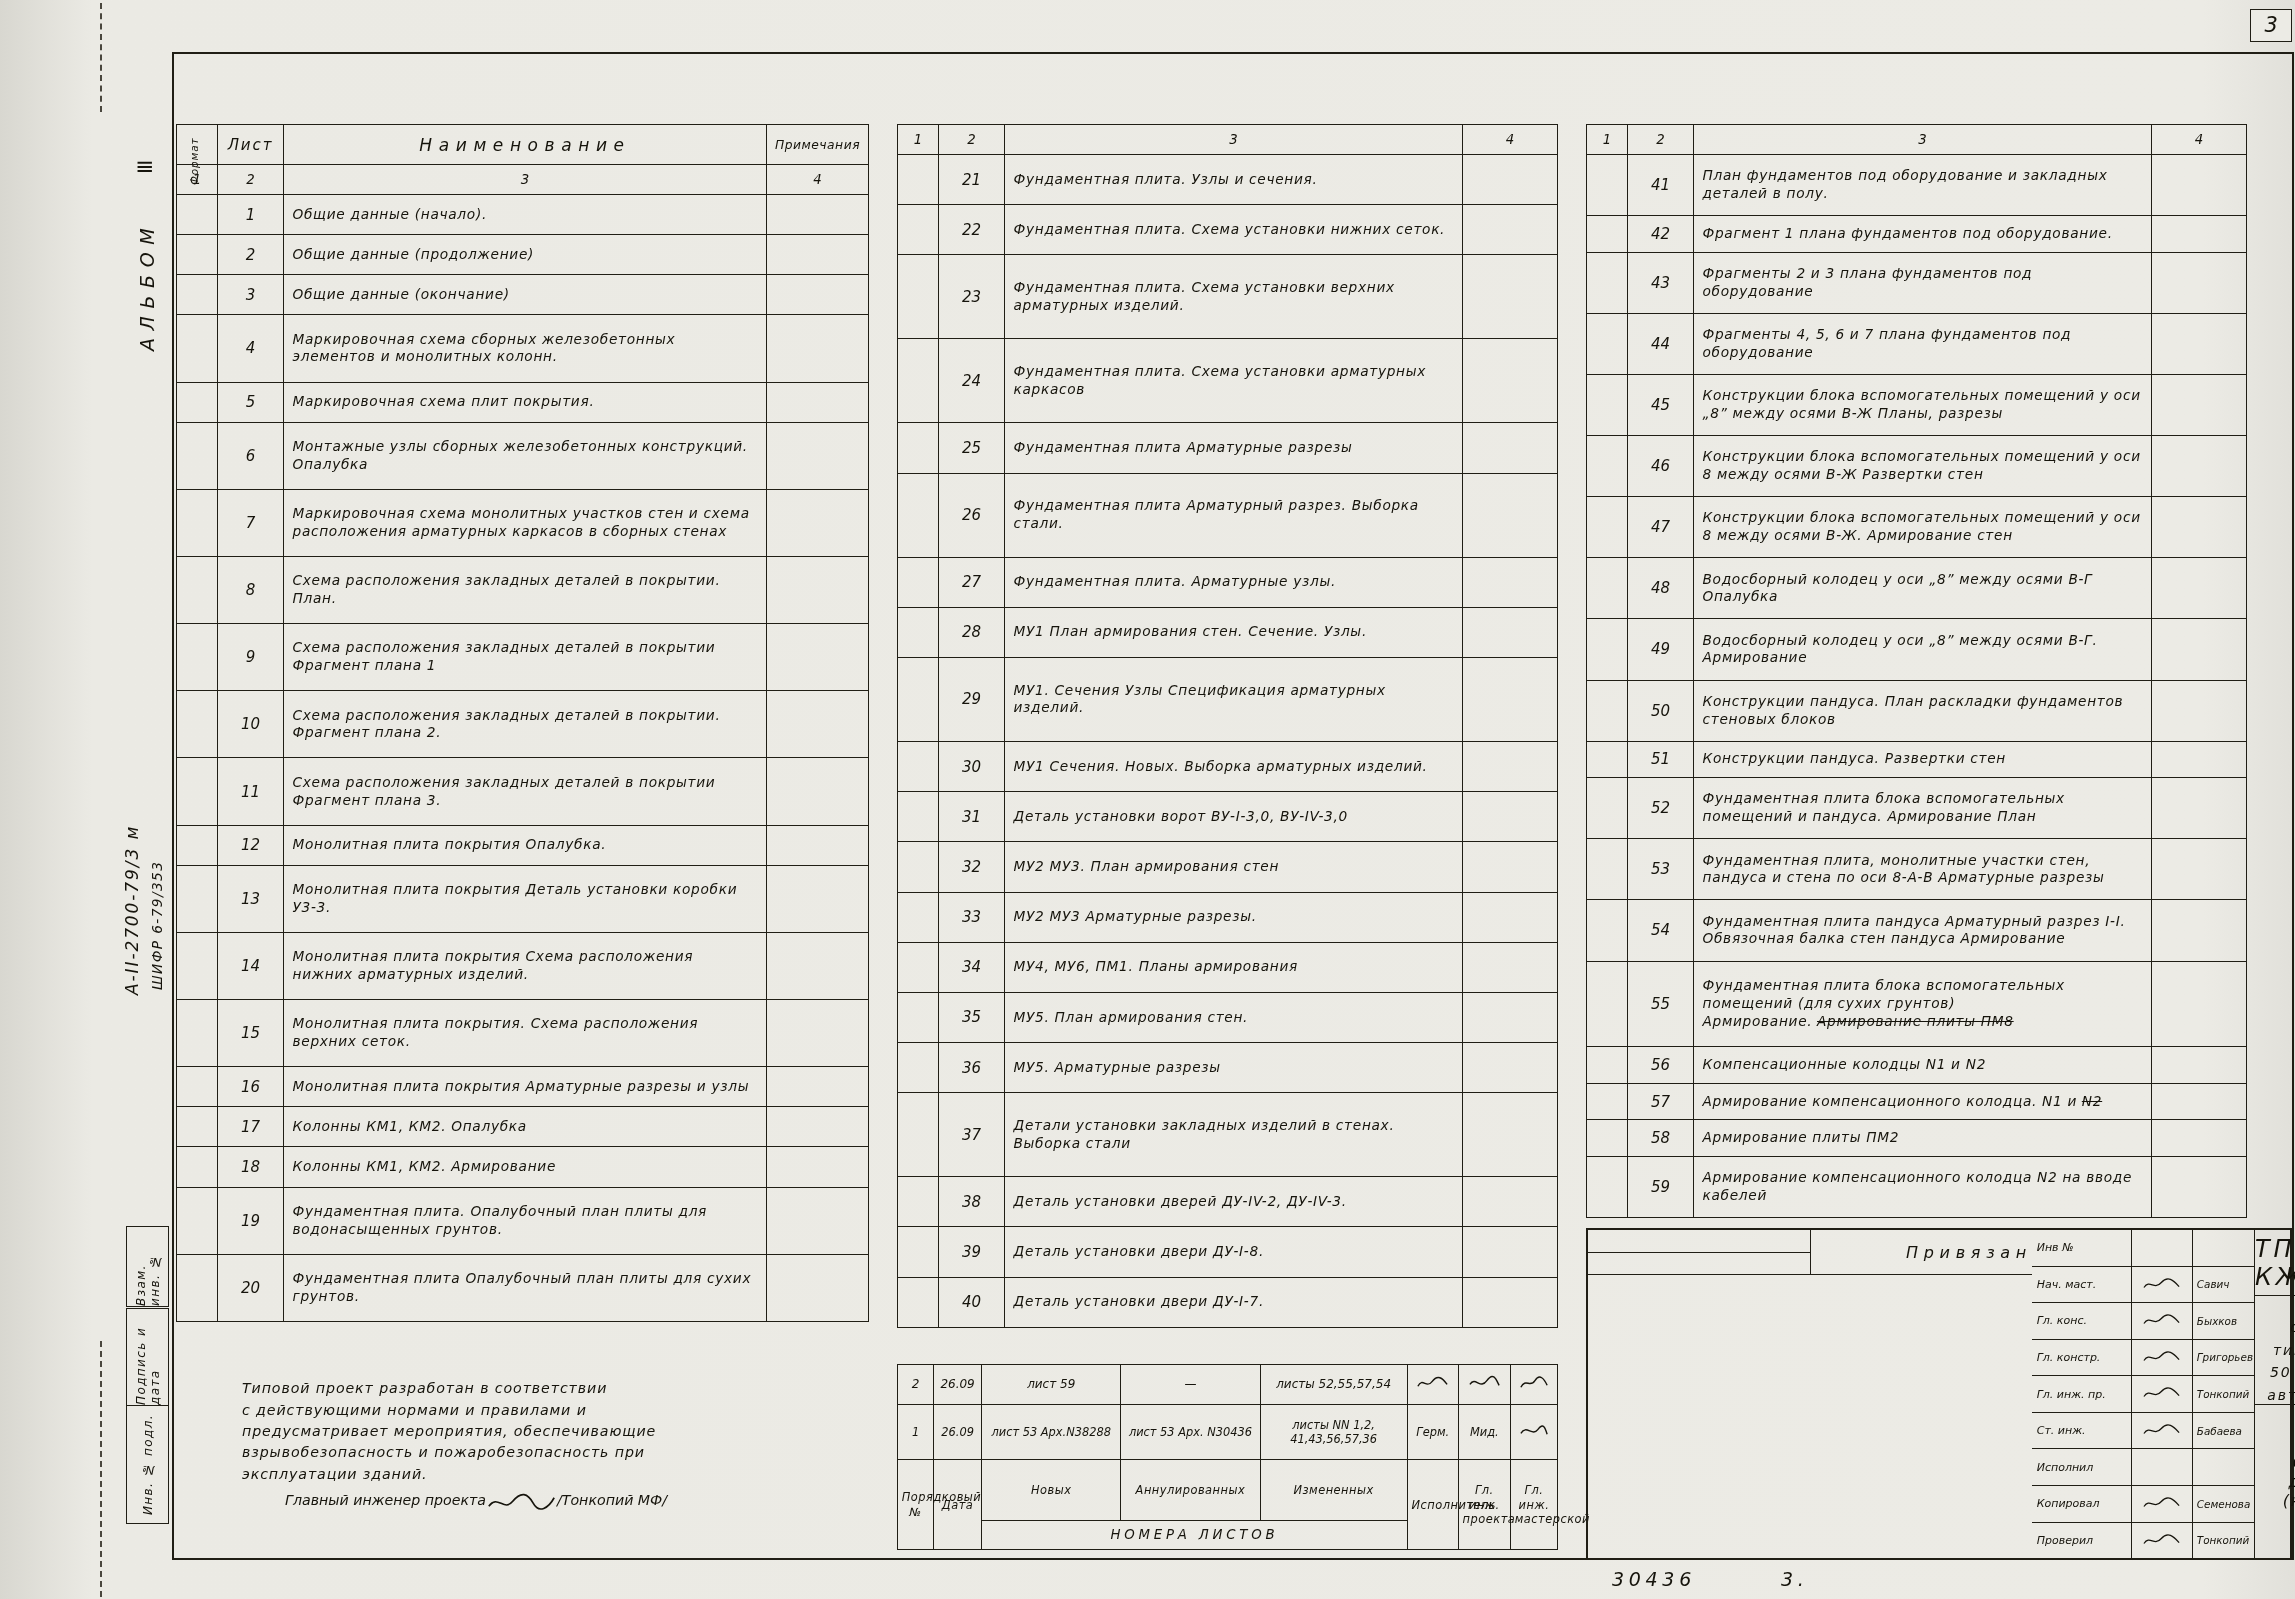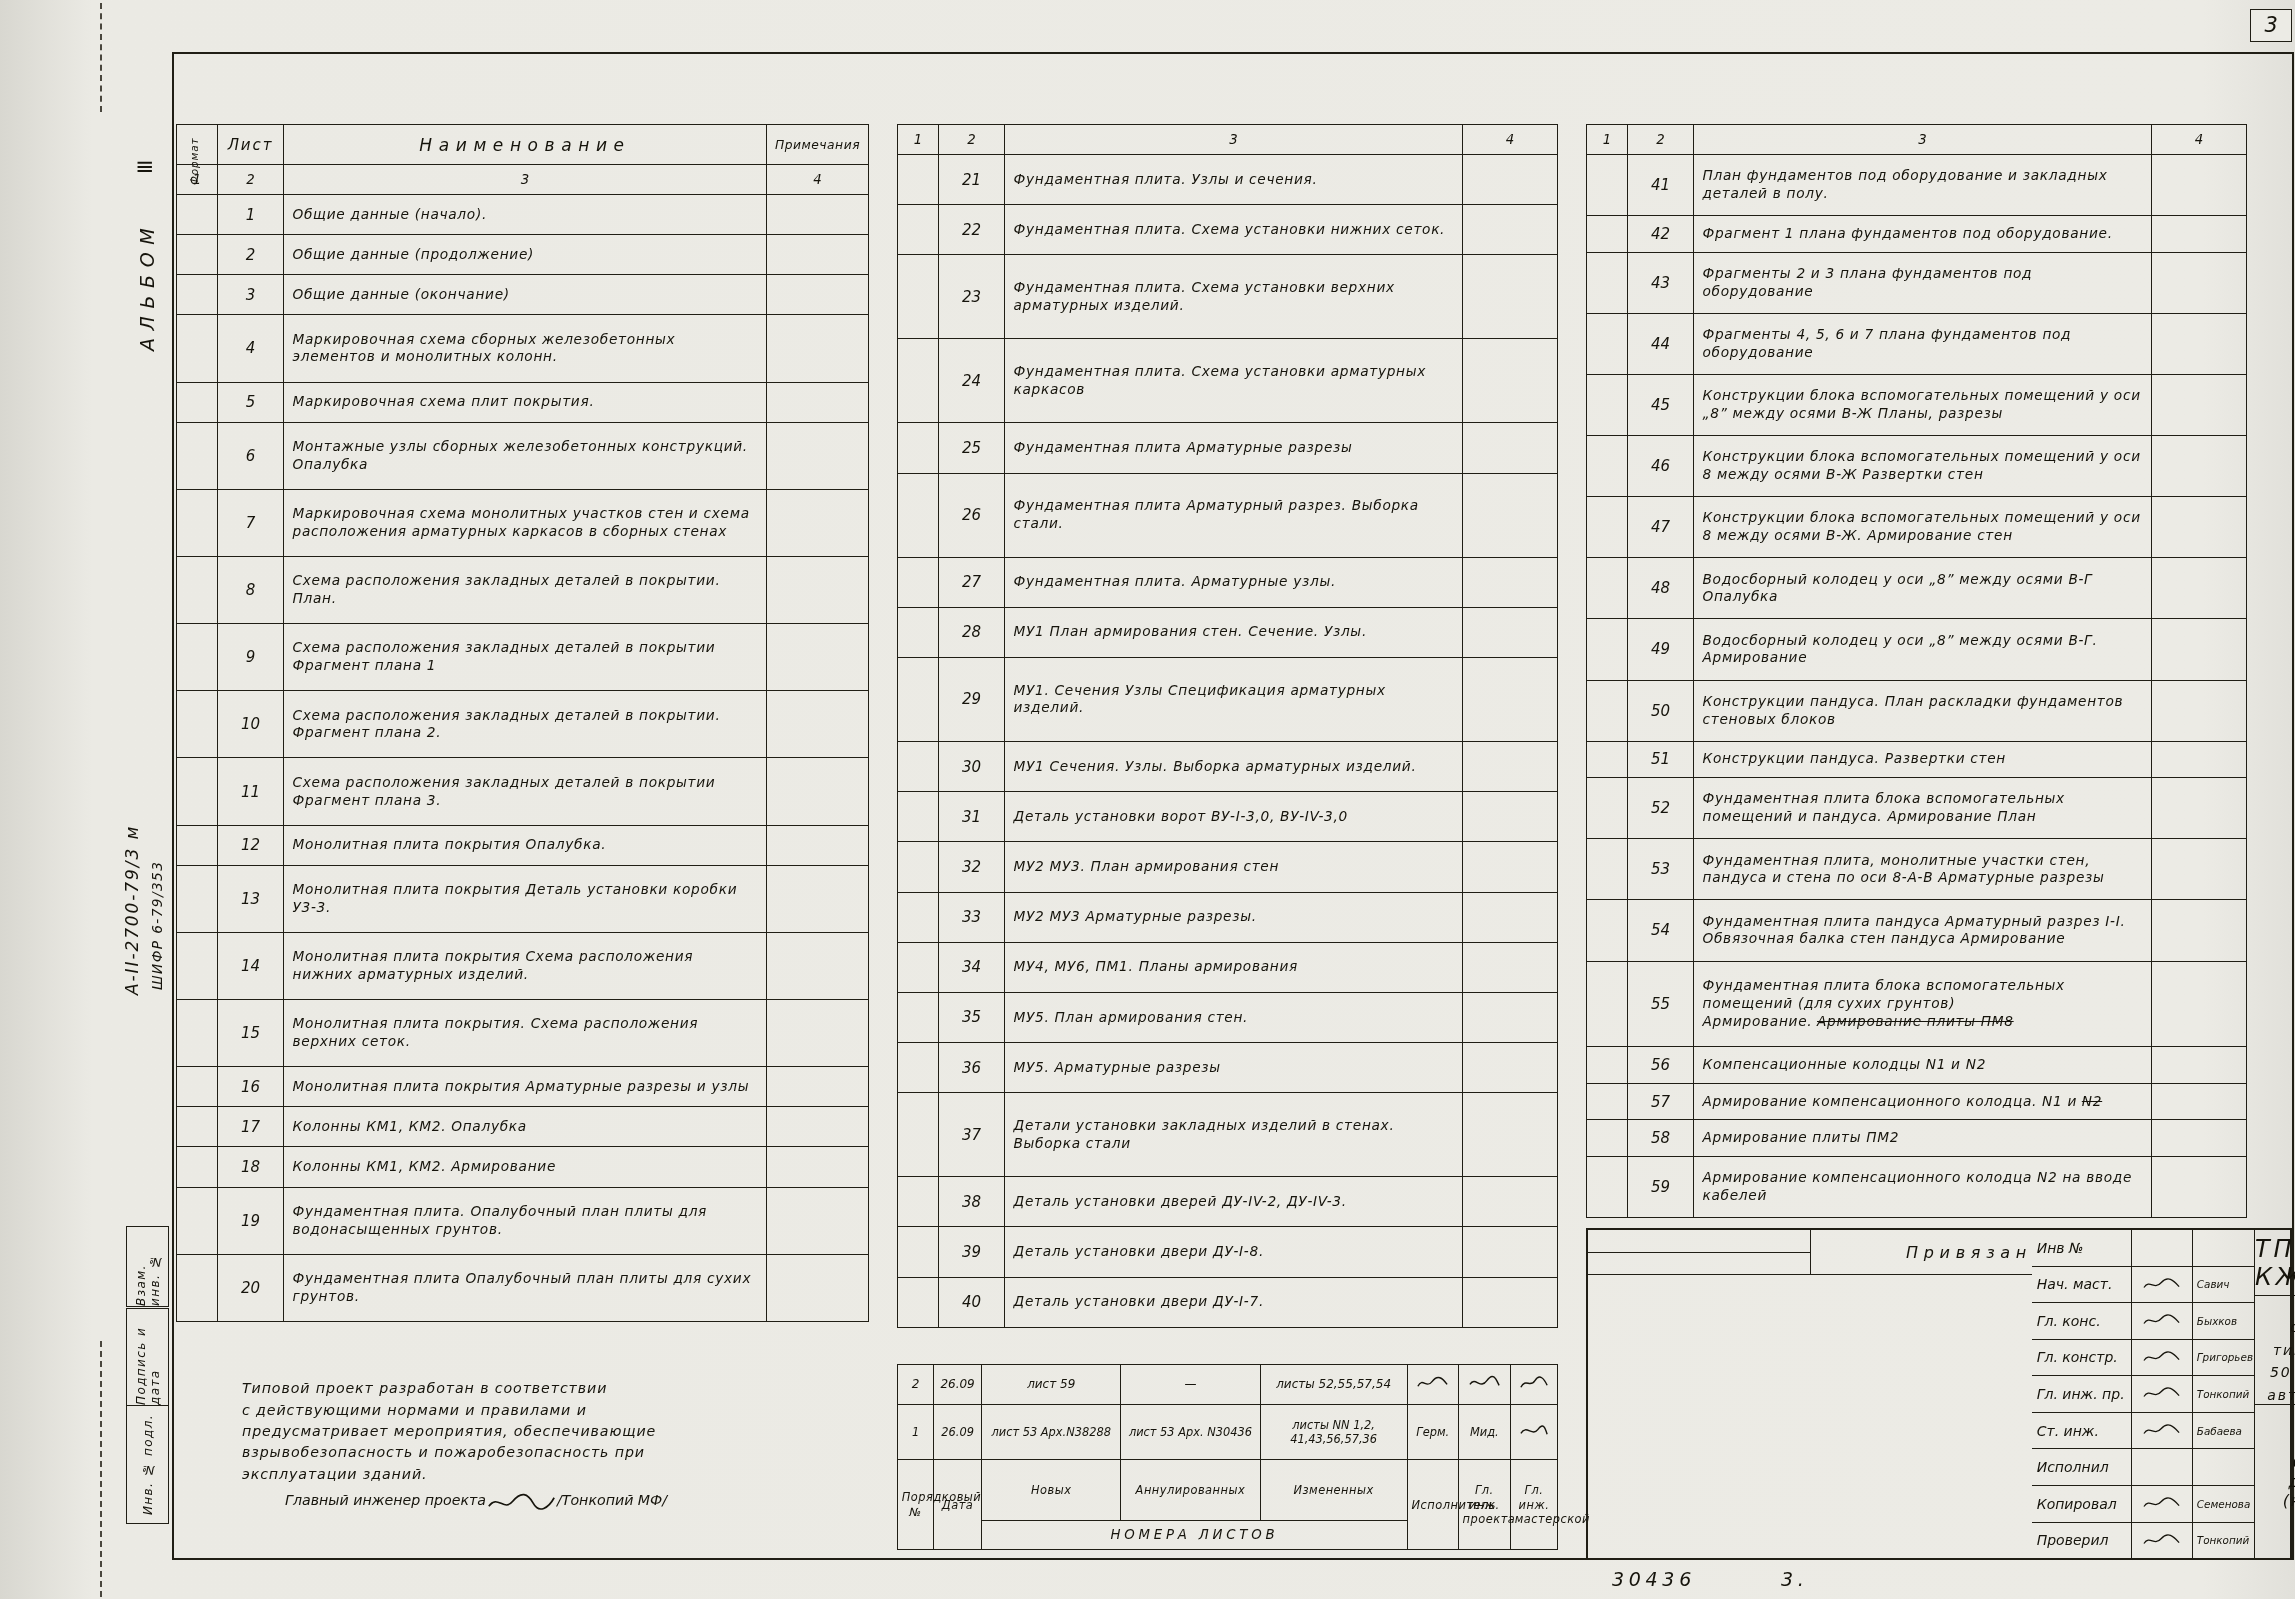--- a/index.html
+++ b/index.html
@@ -64,21 +64,21 @@
   .titleblock{position:absolute;left:1586px;top:1228px;width:706px;height:332px;border:2.4px solid #201e15;display:flex;}
   .tb-strip{height:45px;display:flex;border-bottom:1.9px solid #201e15}
   .tb-strip-left{width:223px;border-right:1.9px solid #201e15;display:flex;flex-direction:column}
   .tb-strip-left .cellrow{flex:1}
   .tb-strip-left .cellrow.top{border-bottom:1.4px solid #201e15}
   .tb-strip-right{flex:1;display:flex;align-items:center;padding-left:95px;font-size:16px;letter-spacing:5.7px}
   .tb-main{flex:1;display:flex;min-height:0}
   .tb-personnel{width:223px;border-right:1.9px solid #201e15;display:flex;flex-direction:column}
   .p-row{flex:1;display:flex;border-bottom:1.4px solid #201e15;min-height:0}
   .p-row:last-child{border-bottom:none}
-  .p-role{width:100px;border-right:1.4px solid #201e15;font-size:14px;display:flex;align-items:center;padding-left:4.7px;overflow:hidden}
+  .p-role{width:100px;border-right:1.4px solid #201e15;font-size:11px;display:flex;align-items:center;padding-left:4.7px;overflow:hidden}
   .p-sig{width:61px;border-right:1.4px solid #201e15;display:flex;align-items:center;justify-content:center;overflow:hidden}
   .p-name{flex:1;font-size:10.4px;display:flex;align-items:center;padding-left:3.8px;overflow:hidden}
   .tb-info{flex:1;display:flex;flex-direction:column;min-width:0}
   .tb-code{height:66px;display:flex;align-items:center;justify-content:center;font-size:24px;letter-spacing:3.8px;border-bottom:1.9px solid #201e15}
   .tb-mid{height:109px;display:flex;border-bottom:1.9px solid #201e15}
   .tb-project{flex:1;display:flex;align-items:center;justify-content:center;text-align:center;font-size:14px;letter-spacing:1.9px;line-height:1.6;padding:0 12.3px;border-right:1.9px solid #201e15}
   .tb-stage{width:169px;display:flex;flex-direction:column}
   .st-h{display:flex;height:29px;border-bottom:1.4px solid #201e15}
   .st-h span{flex:1;display:flex;align-items:center;justify-content:center;font-size:11px;border-right:1.4px solid #201e15}
   .st-h span:last-child{border-right:none}
@@ -421,21 +421,21 @@
           <td class="c-name">
             <span>МУ1. Сечения Узлы Спецификация арматурных изделий.</span><span class="strike"></span>
           </td>
           <td class="c-note"></td>
         </tr>
 
         <tr>
           <td class="c-fmt"></td>
           <td class="c-num">30</td>
           <td class="c-name">
-            <span>МУ1 Сечения. Узлы. Выборка арматурных изделий.</span><span class="strike"></span>
+            <span>МУ1 Сечения. Новых. Выборка арматурных изделий.</span><span class="strike"></span>
           </td>
           <td class="c-note"></td>
         </tr>
 
         <tr>
           <td class="c-fmt"></td>
           <td class="c-num">31</td>
           <td class="c-name">
             <span>Деталь установки ворот ВУ-I-3,0, ВУ-IV-3,0</span><span class="strike"></span>
           </td>

